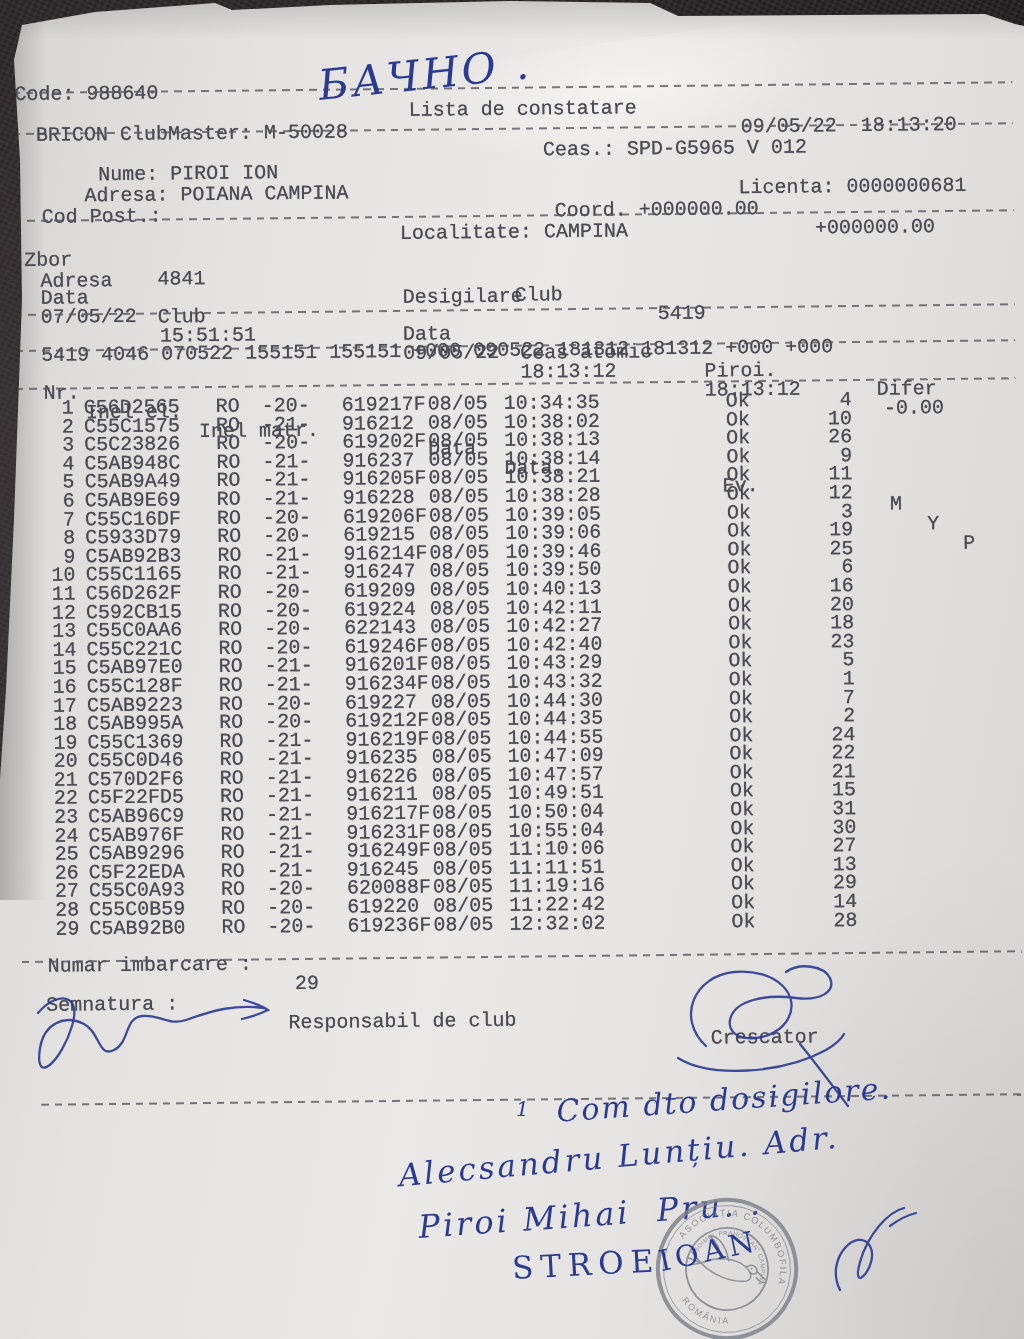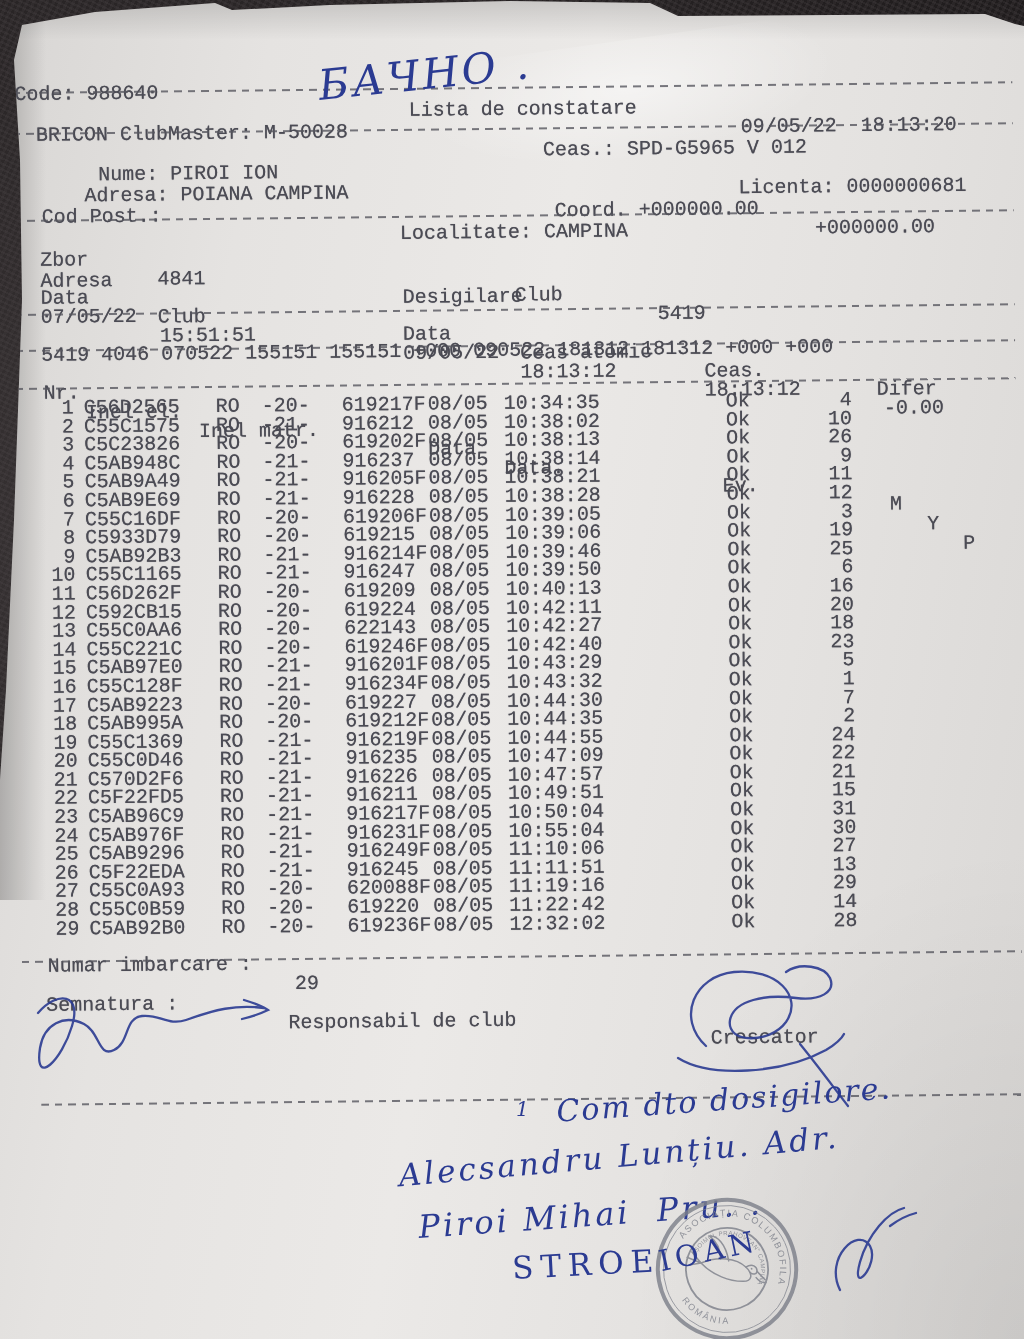--- a/index.html
+++ b/index.html
@@ -83,35 +83,35 @@
       <span style="left:553px">Coord. +000000.00</span>
       <span style="left:813px">+000000.00</span>
     </div>
     <div class="ln" style="top:188px">
       <span style="left:40px">Cod Post.:</span>
       <span style="left:398px">Localitate: CAMPINA</span>
     </div>
     <div class="dash" style="top:220px"></div>
 
     <div class="ln" style="top:231px">
-      <span style="left:38px">Zbor</span>
+      <span style="left:22px">Zbor</span>
       <span style="left:155px">4841</span>
       <span style="left:512px">Club</span>
       <span style="left:655px">5419</span>
     </div>
     <div class="ln" style="top:252px">
       <span style="left:38px">Adresa</span>
       <span style="left:400px">Desigilare</span>
     </div>
     <div class="ln" style="top:269px">
       <span style="left:38px">Data</span>
       <span style="left:155px">Club</span>
       <span style="left:400px">Data</span>
       <span style="left:517px">Ceas atomic</span>
-      <span style="left:701px">Ceas.</span>
+      <span style="left:701px">Piroi.</span>
       <span style="left:873px">Difer</span>
     </div>
     <div class="ln" style="top:288px">
       <span style="left:38px">07/05/22</span>
       <span style="left:157px">15:51:51</span>
       <span style="left:400px">09/05/22</span>
       <span style="left:517px">18:13:12</span>
       <span style="left:701px">18:13:12</span>
       <span style="left:880px">-0.00</span>
     </div>

